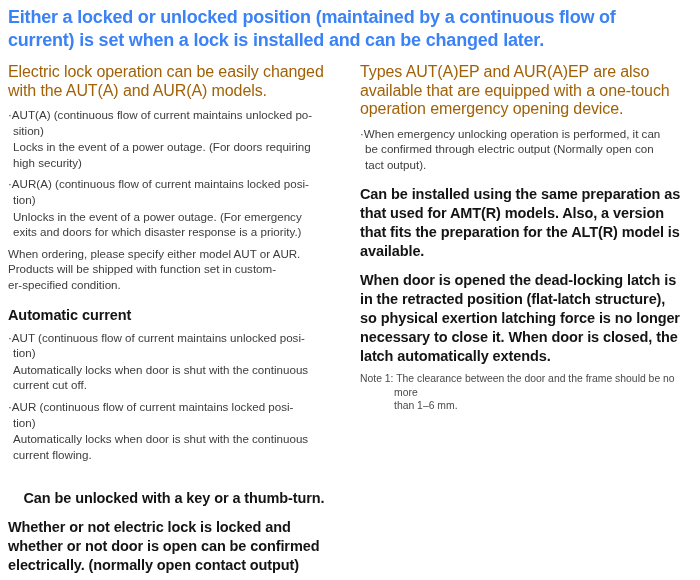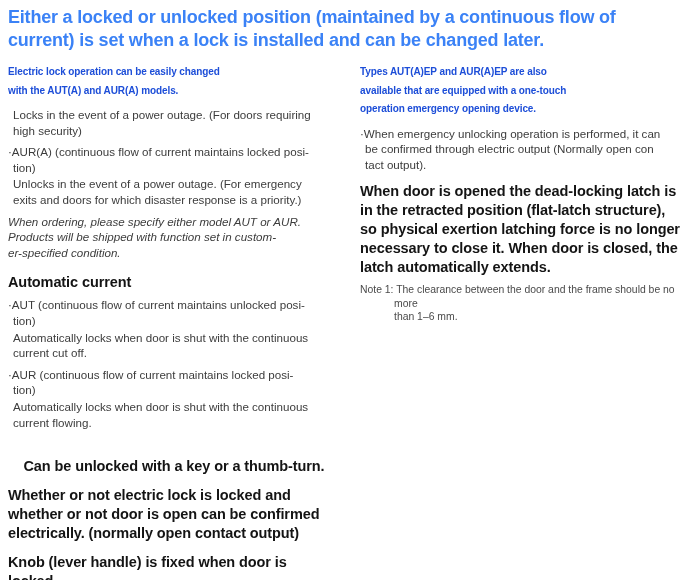--- a/index.html
+++ b/index.html
@@ -15,32 +15,32 @@
   .doc-title {
     font-size:18px; font-weight:700; line-height:23px;
     color:#3b82f6; letter-spacing:-0.2px;
     white-space:pre-line;
   }
 
   .columns { display:flex; gap:20px; margin-top:11px; }
   .col { width:332px; flex:0 0 332px; }
 
   .lead {
-    font-size:10px; font-weight:700; line-height:18.5px;
-    color:#1d4ed8; letter-spacing:-0.1px;
+    font-size:16px; font-weight:400; line-height:18.5px;
+    color:#a16207; letter-spacing:-0.1px;
     white-space:pre-line; margin:0 0 7px 0;
   }
 
   .body {
     font-size:11.6px; font-weight:400; line-height:15.6px;
     color:#3c3c3c; white-space:pre-line; margin:0 0 1px 0;
   }
   .bullet { padding-left:5px; text-indent:-5px; }
   .desc   { padding-left:5px; margin-bottom:6px; }
-  .para   { margin-bottom:0;font-style:italic; }
+  .para   { margin-bottom:0; }
 
   .heading2 {
     font-size:14.5px; font-weight:700; color:#141414;
     margin:14px 0 7px 0; letter-spacing:-0.1px;
   }
 
   .statement {
     font-size:14.5px; font-weight:700; line-height:19px;
     color:#141414; letter-spacing:-0.1px;
     white-space:pre-line; margin:10px 0 0 0;
@@ -64,20 +64,22 @@
 
   <div class="doc-title">Either a locked or unlocked position (maintained by a continuous flow of
 current) is set when a lock is installed and can be changed later.</div>
 
   <div class="columns">
 
     <div class="col">
       <p class="lead">Electric lock operation can be easily changed
 with the AUT(A) and AUR(A) models.</p>
 
+      <p class="body bullet">·AUT(A) (continuous flow of current maintains unlocked po-
+sition)</p>
       <p class="body desc">Locks in the event of a power outage. (For doors requiring
 high security)</p>
 
       <p class="body bullet">·AUR(A) (continuous flow of current maintains locked posi-
 tion)</p>
       <p class="body desc">Unlocks in the event of a power outage. (For emergency
 exits and doors for which disaster response is a priority.)</p>
 
       <p class="body para">When ordering, please specify either model AUT or AUR.
 Products will be shipped with function set in custom-
@@ -105,20 +107,24 @@
 
     <div class="col">
       <p class="lead">Types AUT(A)EP and AUR(A)EP are also
 available that are equipped with a one-touch
 operation emergency opening device.</p>
 
       <p class="body bullet desc">·When emergency unlocking operation is performed, it can
 be confirmed through electric output (Normally open con
 tact output).</p>
 
+      <p class="statement gap-md">Can be installed using the same preparation as
+that used for AMT(R) models. Also, a version
+that fits the preparation for the ALT(R) model is
+available.</p>
       <p class="statement">When door is opened the dead-locking latch is
 in the retracted position (flat-latch structure),
 so physical exertion latching force is no longer
 necessary to close it. When door is closed, the
 latch automatically extends.</p>
 
       <p class="footnote" style="margin-top:6px;">Note 1: The clearance between the door and the frame should be no more
 than 1–6 mm.</p>
     </div>
 

